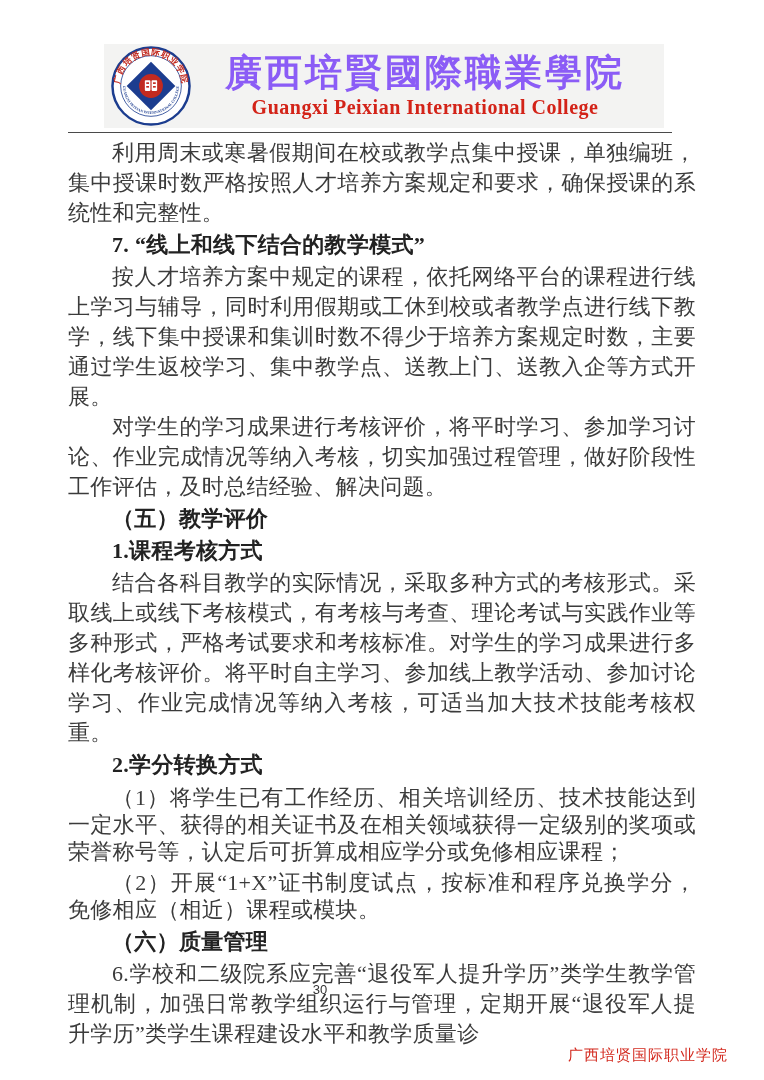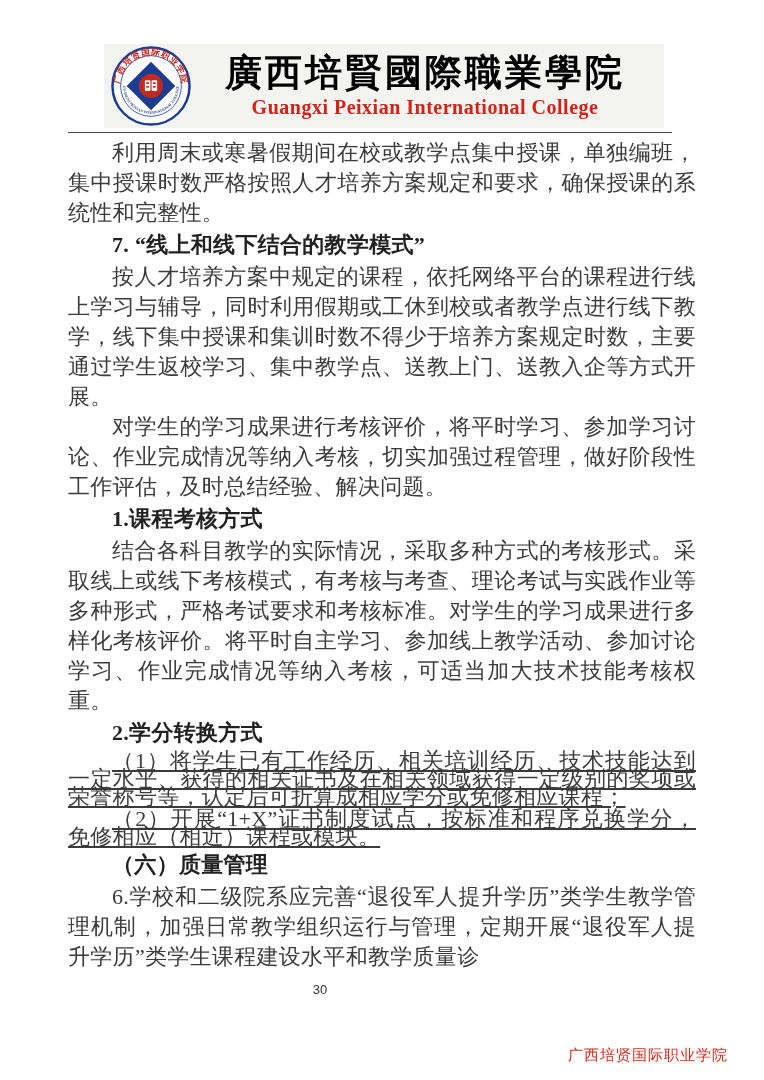--- a/index.html
+++ b/index.html
@@ -14,21 +14,21 @@
   
   .header-band{
     position:absolute;left:104px;top:44px;
     width:560px;height:84px;
     background:#f3f3f2;
     display:flex;align-items:center;
   }
   .logo-wrap{width:82px;height:82px;margin-left:6px;flex:0 0 auto;}
   .titles{flex:1;text-align:center;padding-right:6px;}
   .title-zh{
-    font-size:37px;font-weight:bold;color:#000000;
+    font-size:37px;font-weight:bold;color:#8b5cf6;
     letter-spacing:3px;line-height:40px;
     font-family:Liberation Serif, serif;
     white-space:nowrap;
   }
   .title-en{
     font-size:20px;font-weight:bold;color:#d32318;
     letter-spacing:0.5px;line-height:24px;margin-top:2px;
     font-family:"Liberation Serif","DejaVu Serif",serif;
     white-space:nowrap;
   }
@@ -49,22 +49,22 @@
     text-indent:2em;
     font-size:22px;
     line-height:30px;
     letter-spacing:0.3px;
   }
   .blk.heading{
     font-weight:bold;color:#222;
     margin-top:2px;margin-bottom:2px;
   }
   .blk.body-tight{
-    line-height:18px;
-    margin-top:4px;margin-bottom:4px;text-decoration:underline;
+    line-height:27px;
+    margin-top:4px;margin-bottom:4px;
   }
   .blk.space-before{margin-top:2px;}
   
   .page-number{
     position:absolute;left:0;top:982px;width:640px;
     text-align:center;font-size:13px;color:#333;
     font-family:"Liberation Sans","DejaVu Sans",sans-serif;
   }
   .watermark{
     position:absolute;right:36px;top:1046px;
@@ -109,20 +109,21 @@
     </div>
   </div>
 
   <div class="header-rule"></div>
 
   <div class="content">
       <p class="blk body">利用周末或寒暑假期间在校或教学点集中授课，单独编班，集中授课时数严格按照人才培养方案规定和要求，确保授课的系统性和完整性。</p>
       <p class="blk heading">7. “线上和线下结合的教学模式”</p>
       <p class="blk body">按人才培养方案中规定的课程，依托网络平台的课程进行线上学习与辅导，同时利用假期或工休到校或者教学点进行线下教学，线下集中授课和集训时数不得少于培养方案规定时数，主要通过学生返校学习、集中教学点、送教上门、送教入企等方式开展。</p>
       <p class="blk body">对学生的学习成果进行考核评价，将平时学习、参加学习讨论、作业完成情况等纳入考核，切实加强过程管理，做好阶段性工作评估，及时总结经验、解决问题。</p>
+      <p class="blk heading">（五）教学评价</p>
       <p class="blk heading">1.课程考核方式</p>
       <p class="blk body">结合各科目教学的实际情况，采取多种方式的考核形式。采取线上或线下考核模式，有考核与考查、理论考试与实践作业等多种形式，严格考试要求和考核标准。对学生的学习成果进行多样化考核评价。将平时自主学习、参加线上教学活动、参加讨论学习、作业完成情况等纳入考核，可适当加大技术技能考核权重。</p>
       <p class="blk heading">2.学分转换方式</p>
       <p class="blk body-tight">（1）将学生已有工作经历、相关培训经历、技术技能达到一定水平、获得的相关证书及在相关领域获得一定级别的奖项或荣誉称号等，认定后可折算成相应学分或免修相应课程；</p>
       <p class="blk body-tight">（2）开展“1+X”证书制度试点，按标准和程序兑换学分，免修相应（相近）课程或模块。</p>
       <p class="blk heading space-before">（六）质量管理</p>
       <p class="blk body">6.学校和二级院系应完善“退役军人提升学历”类学生教学管理机制，加强日常教学组织运行与管理，定期开展“退役军人提升学历”类学生课程建设水平和教学质量诊</p>
     </div>
 
   <div class="page-number">30</div>

